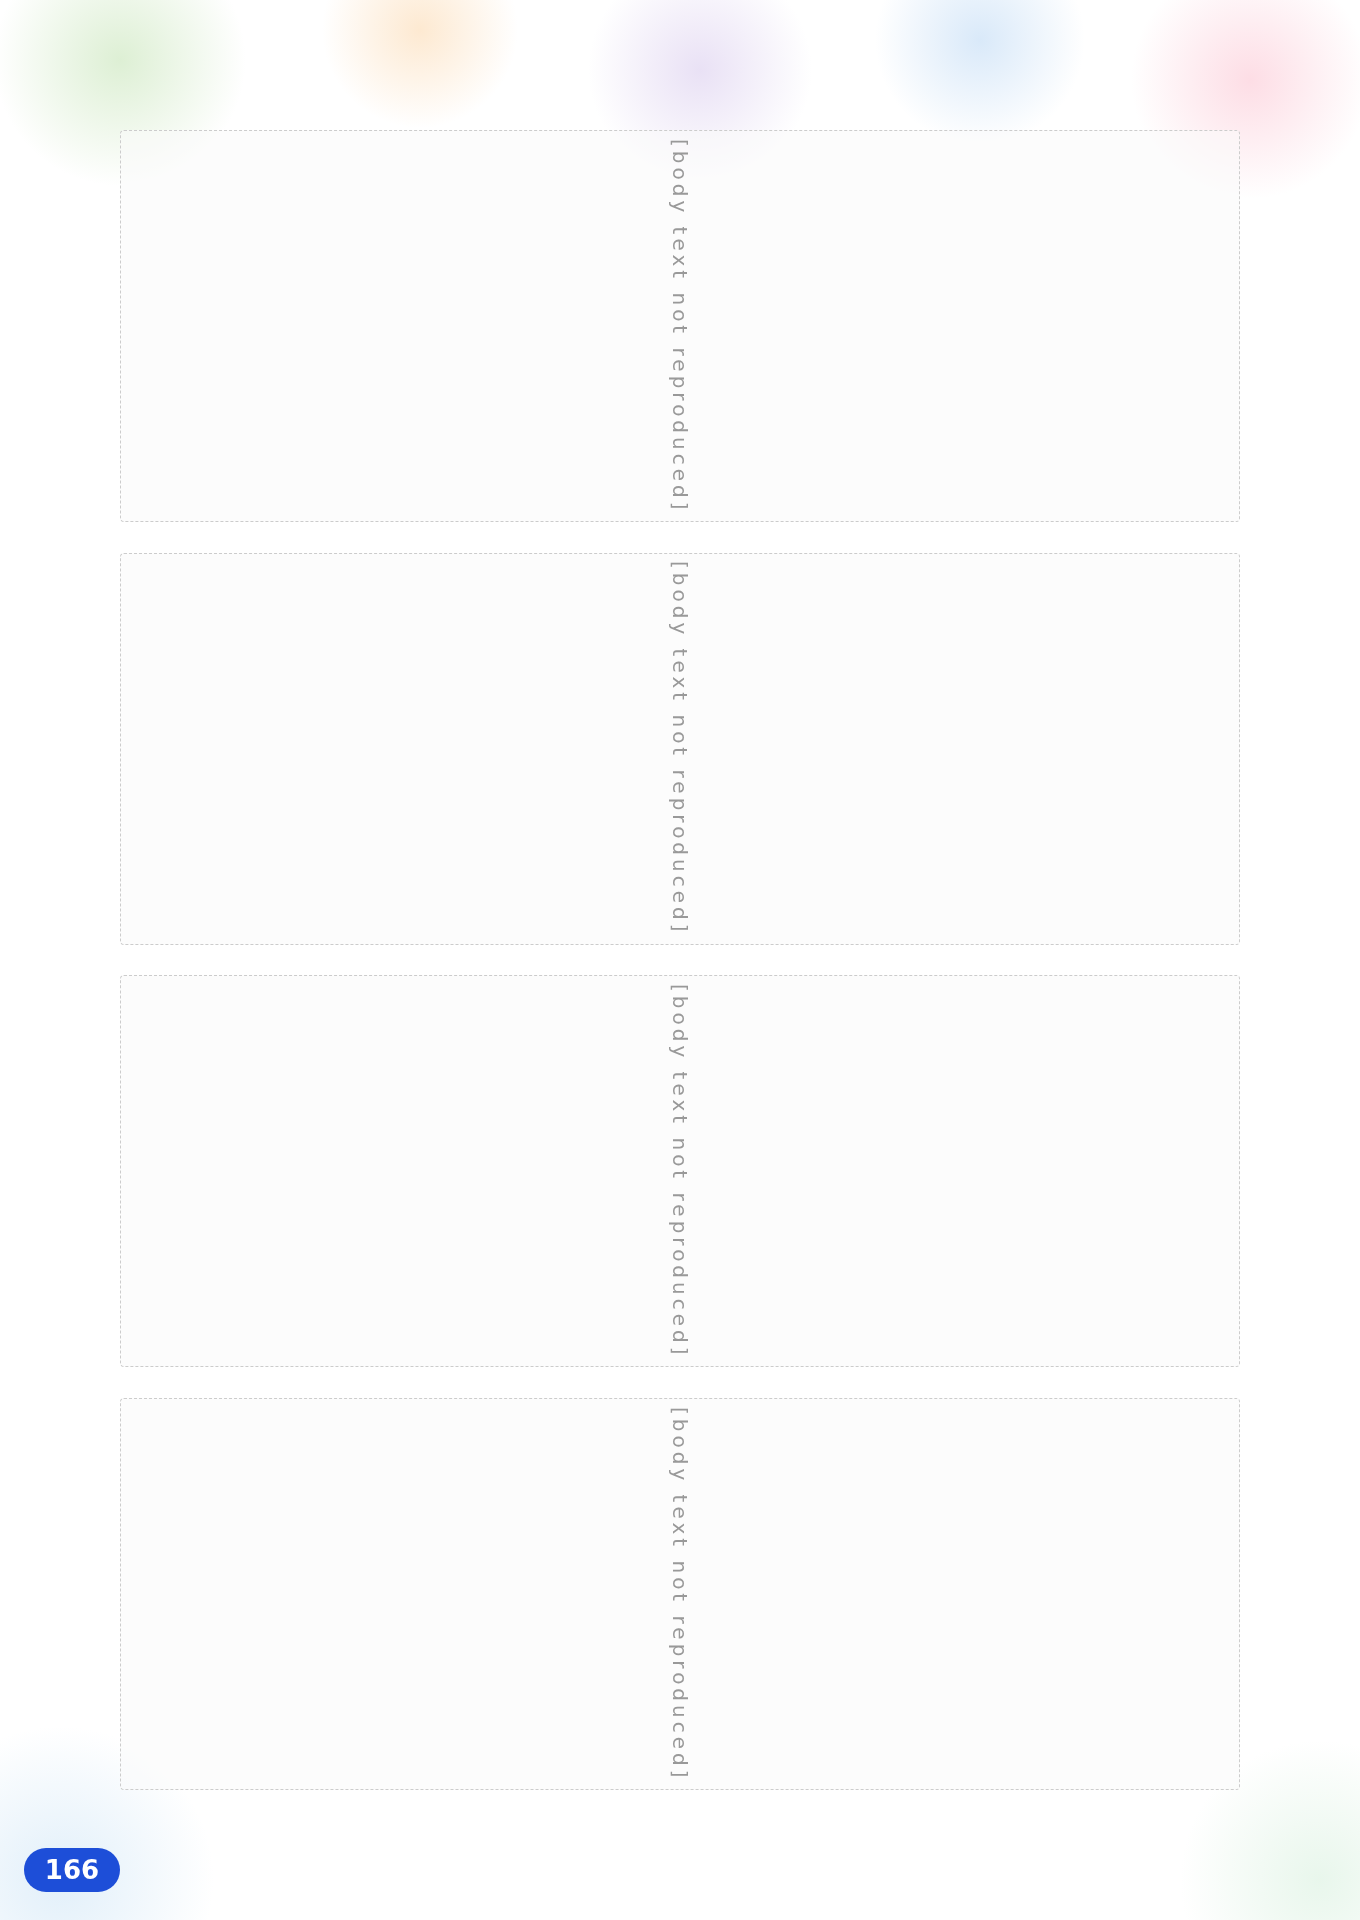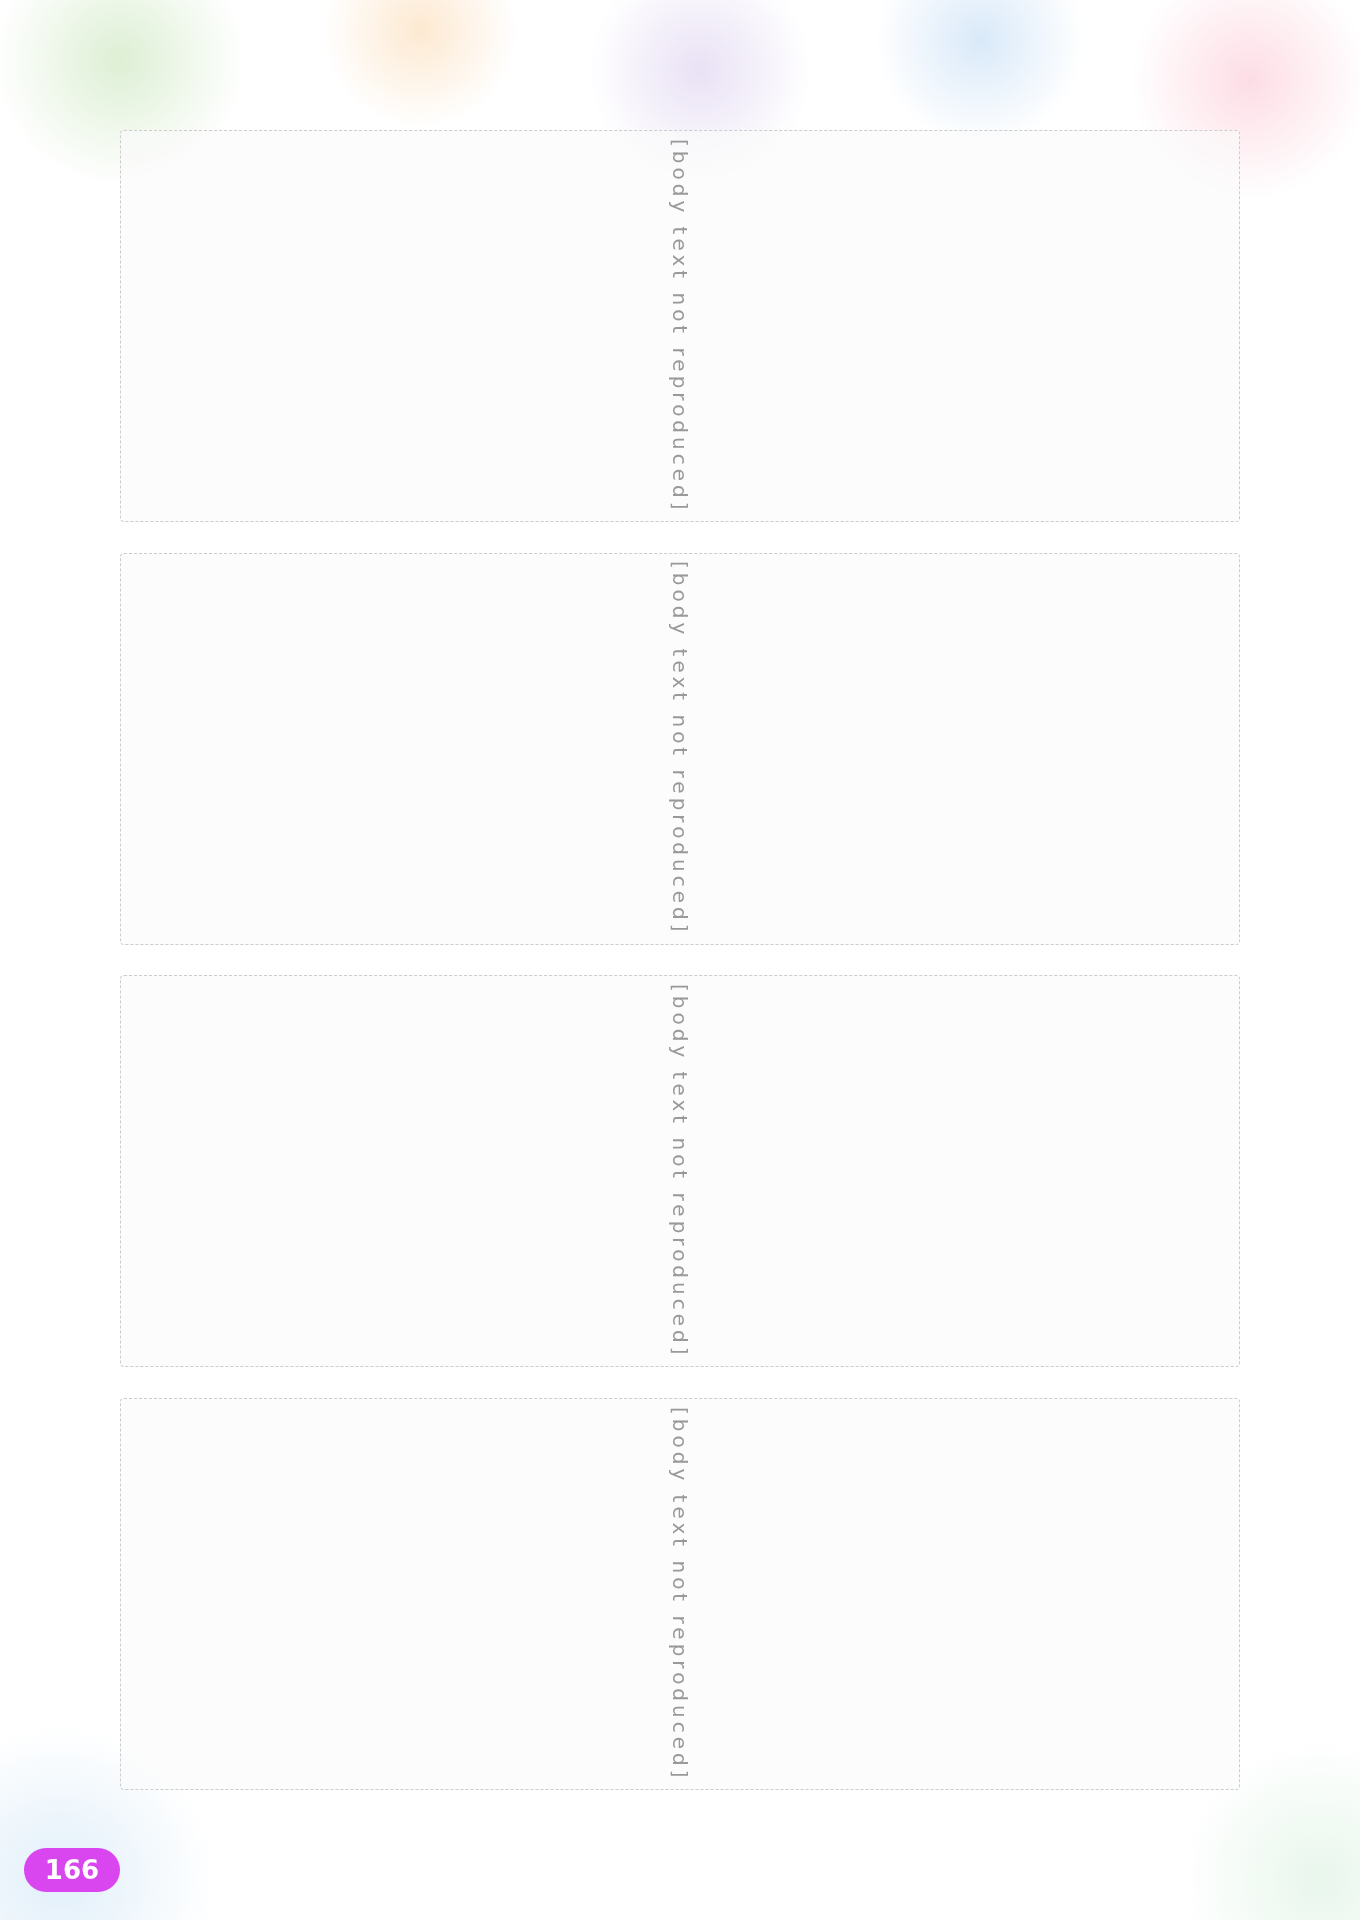--- a/index.html
+++ b/index.html
@@ -23,21 +23,21 @@
     display:flex;flex-direction:column;justify-content:space-between;
   }
   .band{
     height:390px;border:1px dashed #cccccc;border-radius:4px;
     display:flex;align-items:center;justify-content:center;
     writing-mode:vertical-rl;color:#999999;font-size:20px;letter-spacing:4px;
     background:rgba(250,250,250,.6);
   }
   .page-badge{
     position:absolute;left:24px;bottom:28px;min-width:96px;height:44px;
-    background:#d946ef;color:#ffffff;border-radius:22px;
+    background:#1d4ed8;color:#ffffff;border-radius:22px;
     display:flex;align-items:center;justify-content:center;
     font-size:26px;font-weight:bold;
   }
 </style>
 </head>
 <body>
 
 <div class="bokeh"></div>
 
 <div class="page">

